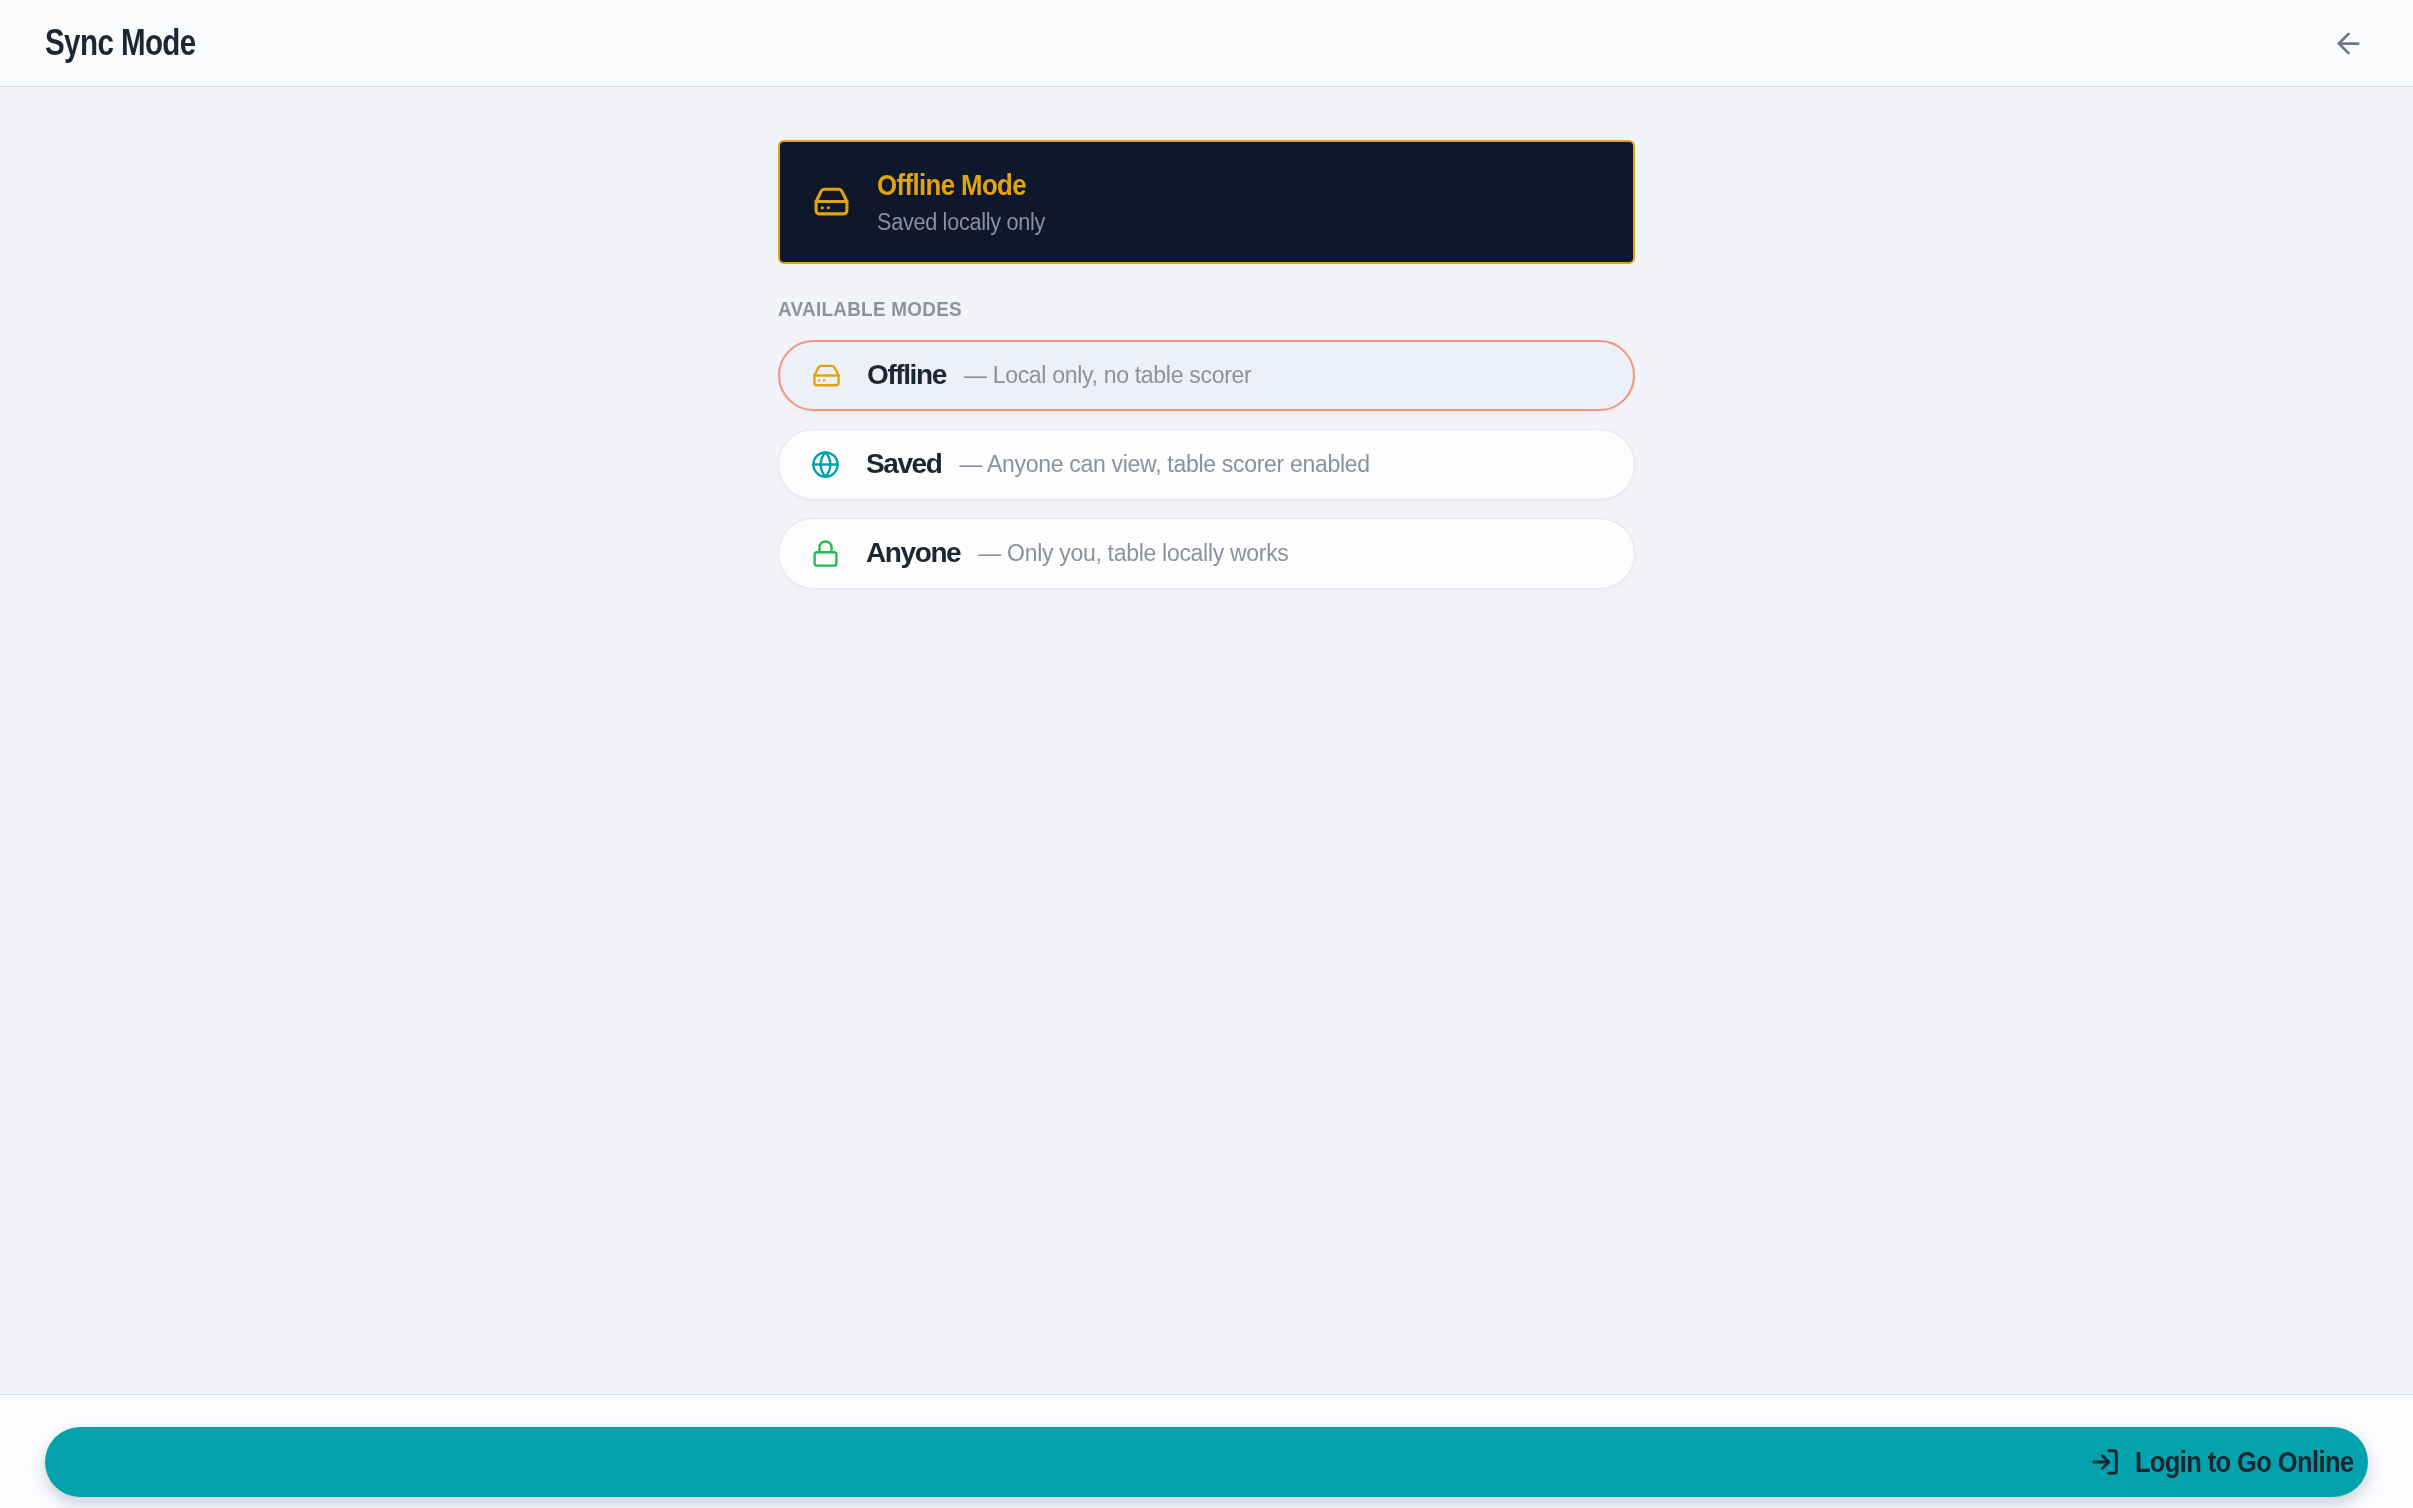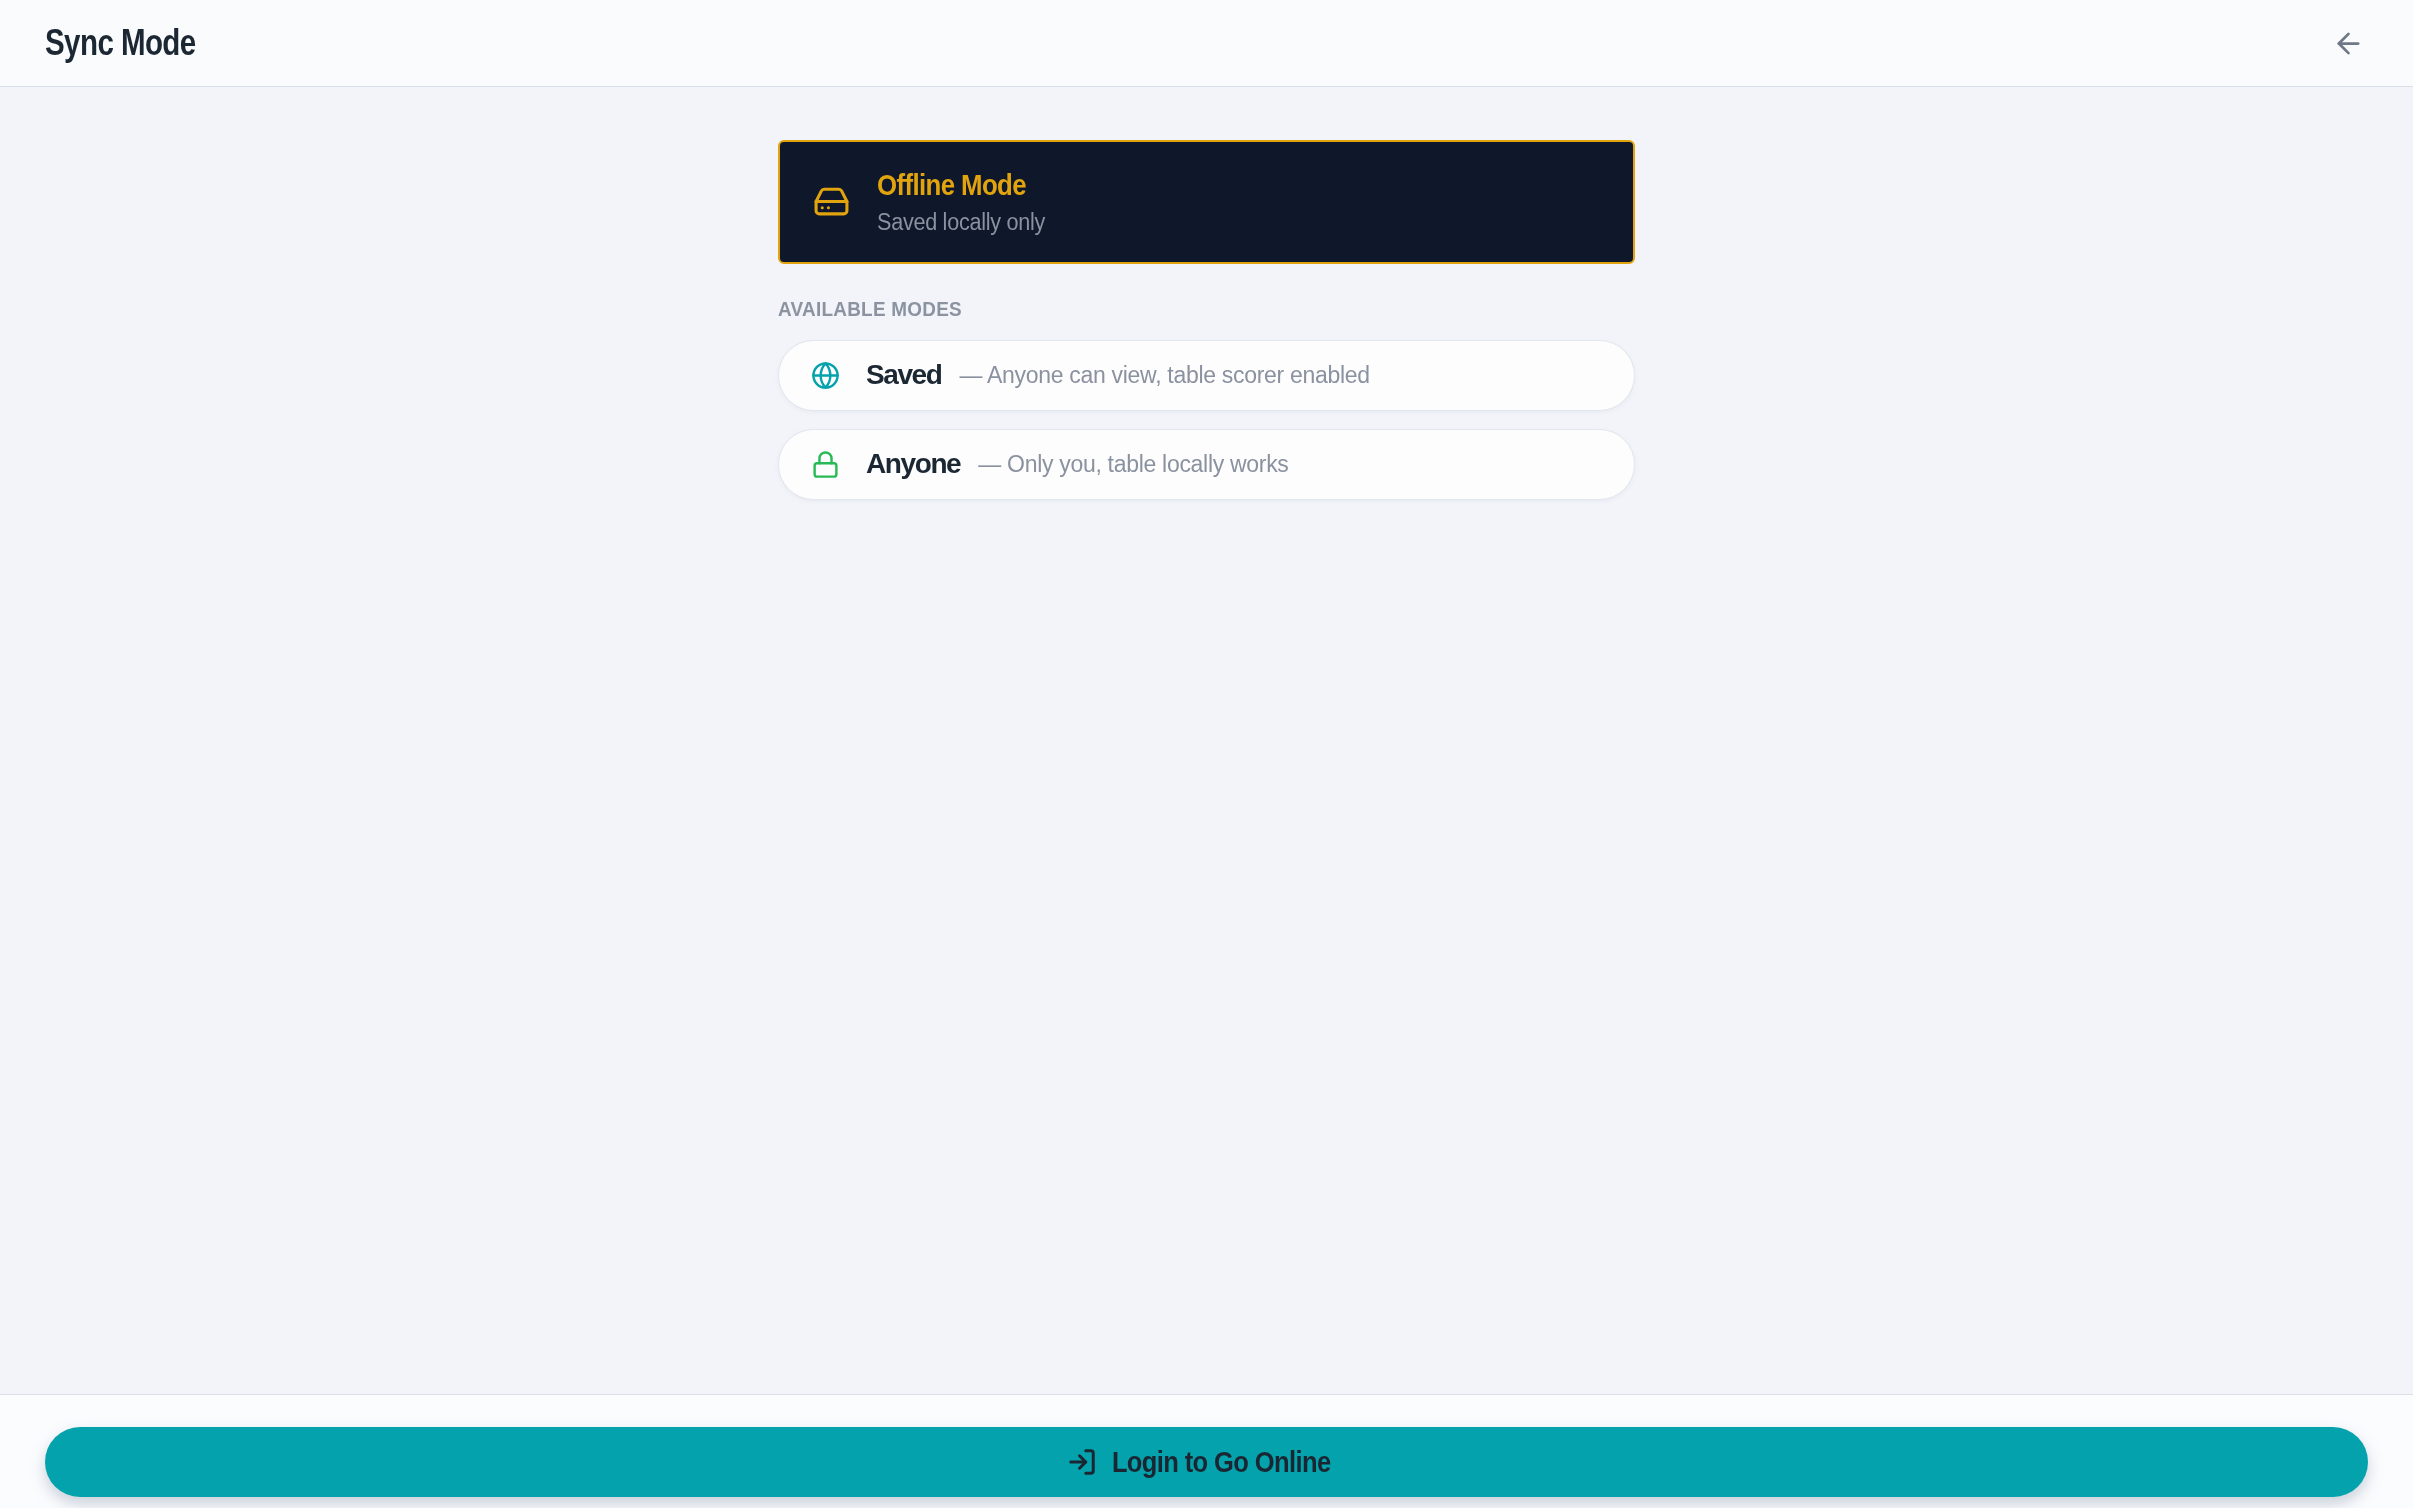--- a/index.html
+++ b/index.html
@@ -142,21 +142,21 @@
   }
   .login-btn {
     width: 100%;
     height: 70px;
     border: none;
     border-radius: 35px;
     background: #04a2ac;
     color: #1a2732;
     display: flex;
     align-items: center;
-    justify-content: center;
+    justify-content: flex-end;
     gap: 0;
     cursor: pointer;
     box-shadow: 0 6.9px 15px rgba(110,125,150,0.35);
   }
   .login-btn svg { width: 30px; height: 30px; stroke: #1a2732; }
   .login-label {
     font-size: 29px;
     font-weight: 700;
     letter-spacing: -0.7px;
     display: inline-block;
@@ -201,20 +201,32 @@
       <div>
         <div class="cur-title">Offline Mode</div>
         <div><span class="cur-sub">Saved locally only</span></div>
       </div>
     </section>
 
     <div>
       <span class="section-label">AVAILABLE MODES</span>
     </div>
 
+    <div class="mode-row selected">
+      <span class="row-icon icon-amber">
+        <svg class="lucide" viewBox="0 0 24 24">
+          <line x1="22" y1="12" x2="2" y2="12"></line>
+          <path d="M5.45 5.11 2 12v6a2 2 0 0 0 2 2h16a2 2 0 0 0 2-2v-6l-3.45-6.89A2 2 0 0 0 16.76 4H7.24a2 2 0 0 0-1.79 1.11z"></path>
+          <line x1="6" y1="16" x2="6.01" y2="16"></line>
+          <line x1="10" y1="16" x2="10.01" y2="16"></line>
+        </svg>
+      </span>
+      <span class="mode-name">Offline</span>
+      <span class="mode-desc">— Local only, no table scorer</span>
+    </div>
 
     <div class="mode-row">
       <span class="row-icon icon-teal">
         <svg class="lucide" viewBox="0 0 24 24">
           <circle cx="12" cy="12" r="10"></circle>
           <path d="M12 2a14.5 14.5 0 0 0 0 20 14.5 14.5 0 0 0 0-20"></path>
           <path d="M2 12h20"></path>
         </svg>
       </span>
       <span class="mode-name">Saved</span>

